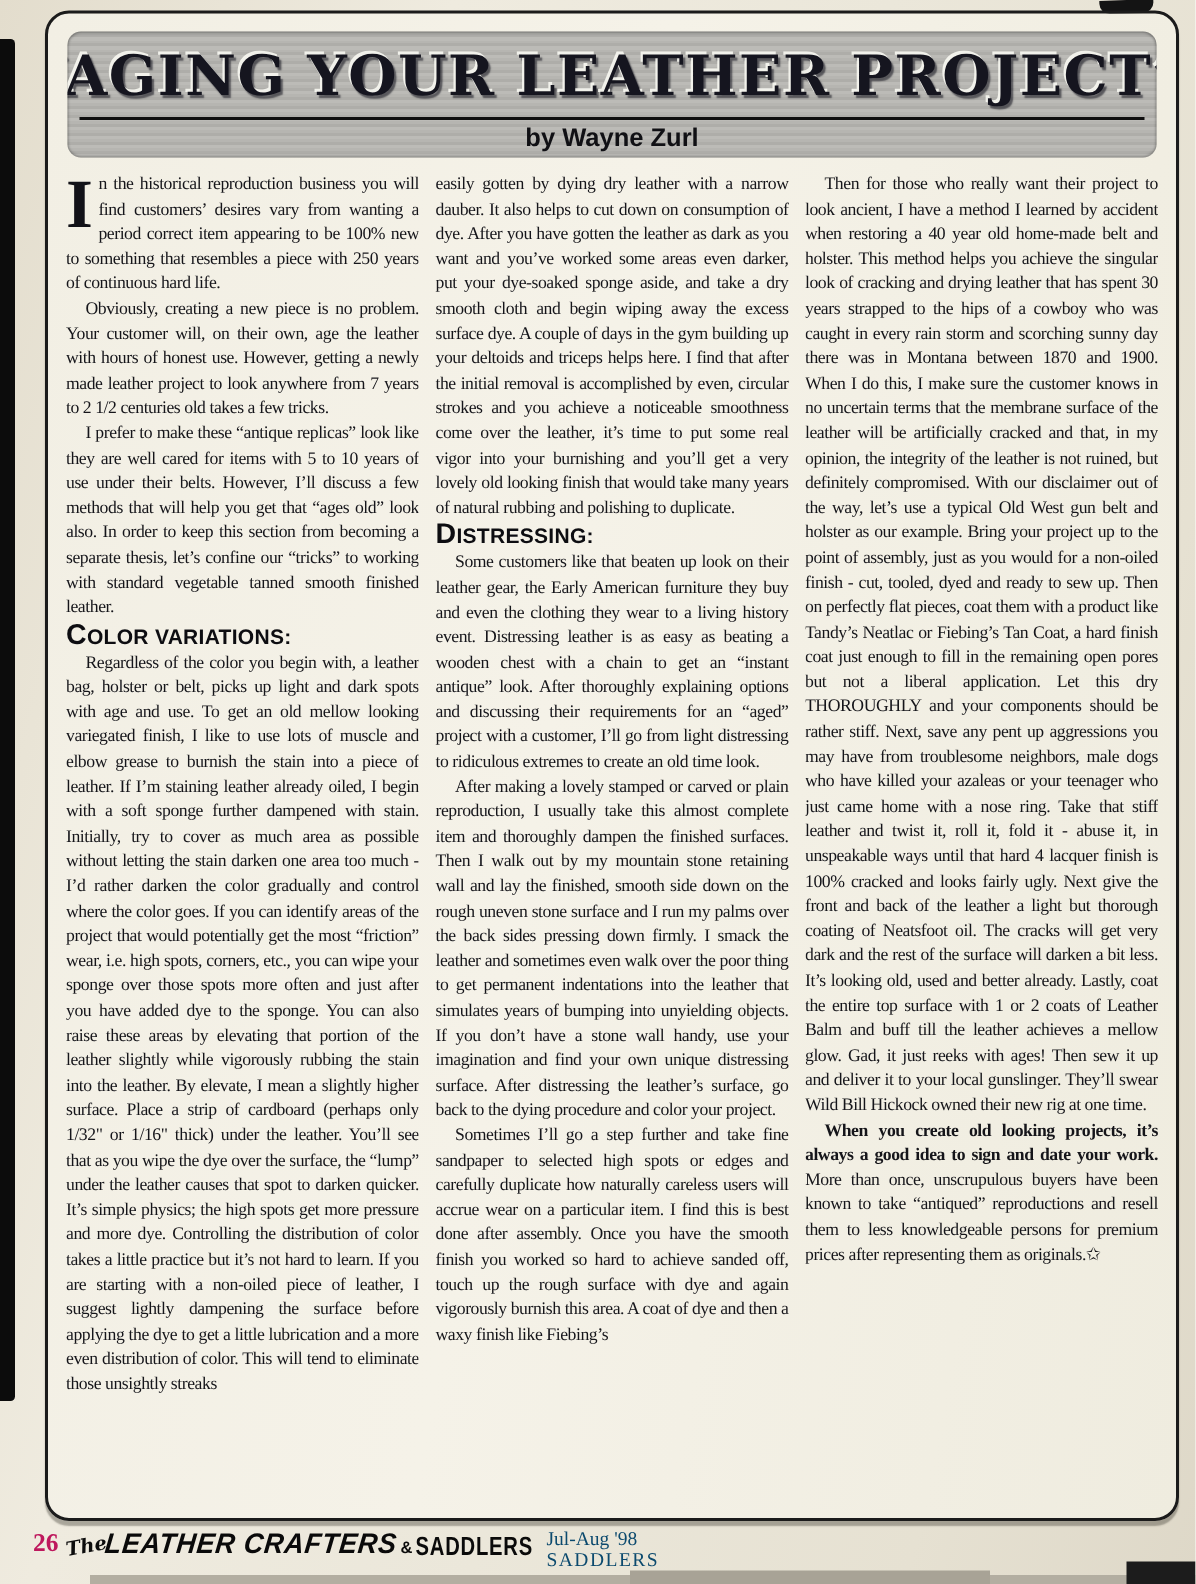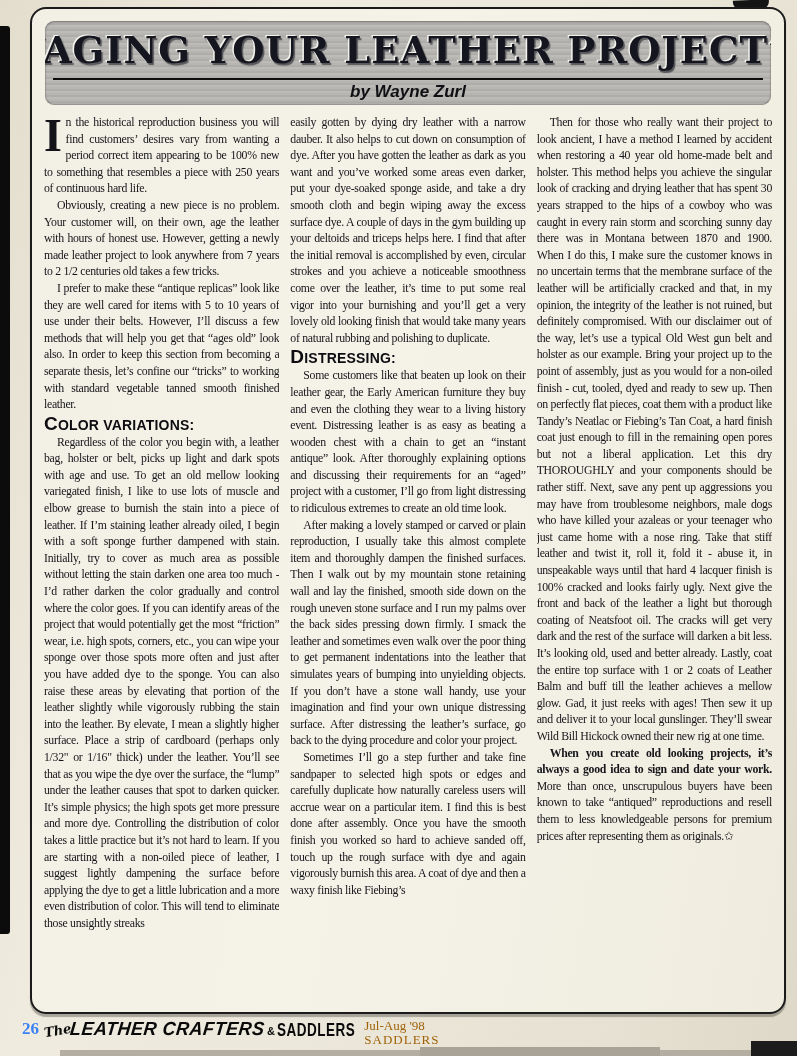--- a/index.html
+++ b/index.html
@@ -29,21 +29,21 @@
     overflow:hidden;
   }
   .title{
     height:57px;display:flex;align-items:center;justify-content:center;white-space:nowrap;
     font-family:"DejaVu Serif",serif;font-weight:bold;font-size:37px;letter-spacing:1px;
     color:#15151f;text-shadow:-1.5px -1.5px 0 rgba(248,248,242,0.9),1.5px 2px 1px rgba(10,10,20,0.55);
   }
   .banner-rule{height:2px;background:#0e0e0e;margin:0 8px;}
   .byline{
     height:24px;display:flex;align-items:center;justify-content:center;
-    font-family:"Liberation Sans",sans-serif;font-weight:bold;font-style:italic;font-size:17px;color:#101014;
+    font-family:"Liberation Sans",sans-serif;font-weight:bold;font-size:17px;color:#101014;
   }
   .columns{
     position:absolute;left:12px;right:12px;top:105px;bottom:7px;
     display:flex;gap:11px;overflow:hidden;
   }
   .col{
     flex:1 1 0;overflow:hidden;text-align:justify;
     font-size:11.8px;line-height:16.6px;letter-spacing:-0.3px;color:#15151a;
   }
   .para{margin:0;}
@@ -54,27 +54,27 @@
     margin:2px 0 0;font-family:"Liberation Sans",sans-serif;font-weight:bold;
     font-size:14px;line-height:18px;letter-spacing:0.2px;color:#0d0d11;text-indent:0;
   }
   .sec::first-letter{font-size:19px;}
   .dropcap{
     float:left;font-family:"Liberation Serif",serif;font-weight:bold;
     font-size:46px;line-height:38px;margin:3px 4px 0 0;color:#121218;
   }
   
   .footer{position:absolute;left:22px;top:1018px;display:flex;align-items:flex-start;}
-  .pageno{font-weight:bold;font-size:17px;line-height:22px;margin-right:5px;color:#3b82f6;}
+  .pageno{font-weight:bold;font-size:17px;line-height:22px;margin-right:5px;color:#be185d;}
   .logo{display:flex;align-items:baseline;margin-top:1px;}
   .logo-the{font-family:"DejaVu Serif",serif;font-style:italic;font-weight:bold;font-size:13px;transform:rotate(-10deg);margin:-3px -1px 0 0;color:#0c0c0c;}
   .logo-main{font-family:"Liberation Sans",sans-serif;font-style:italic;font-weight:bold;font-size:18px;letter-spacing:0.5px;transform:skewX(-6deg) scaleY(1.05);color:#0a0a0a;}
   .logo-amp{font-family:"Liberation Sans",sans-serif;font-weight:bold;font-size:11px;margin:0 2px;color:#0a0a0a;}
   .logo-sub{font-family:"Liberation Sans",sans-serif;font-weight:bold;font-size:13.5px;letter-spacing:0.5px;transform:scaleY(1.3);color:#0a0a0a;}
-  .issue{margin-left:9px;font-size:13px;line-height:13.5px;color:#a16207;margin-top:1px;}
+  .issue{margin-left:9px;font-size:13px;line-height:13.5px;color:#0c4a6e;margin-top:1px;}
   .issue-journal{letter-spacing:1px;}
 </style>
 </head>
 <body>
 
 <div class="art-left"></div>
 <div class="art-topright"></div>
 <div class="art-botband"></div>
 <div class="art-botmid"></div>
 <div class="art-botright"></div>

